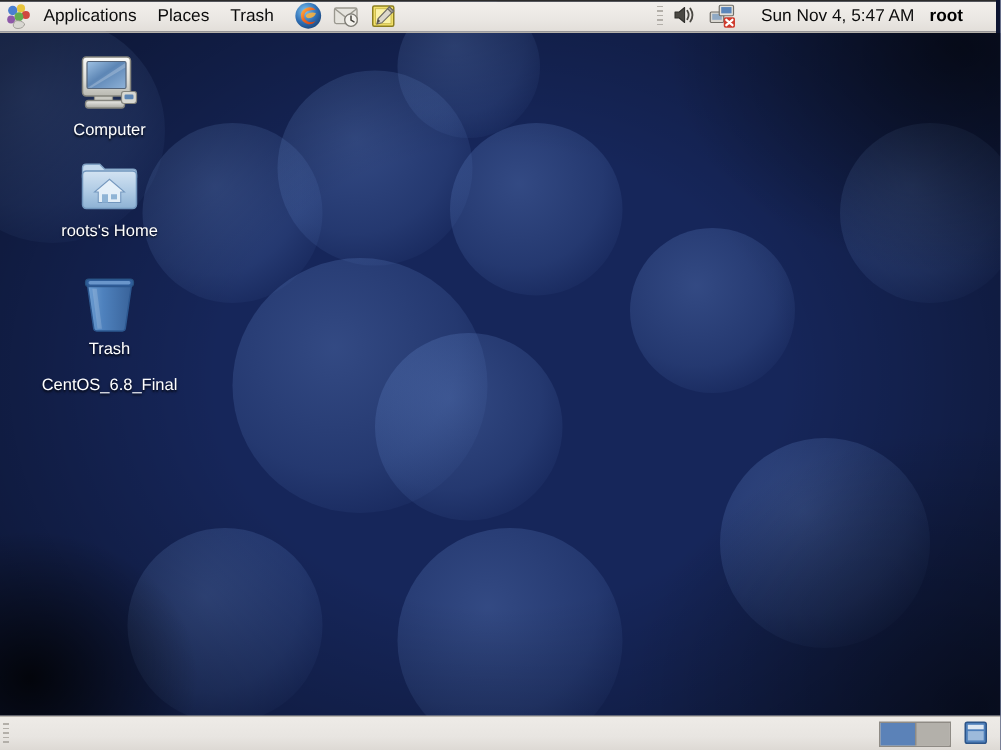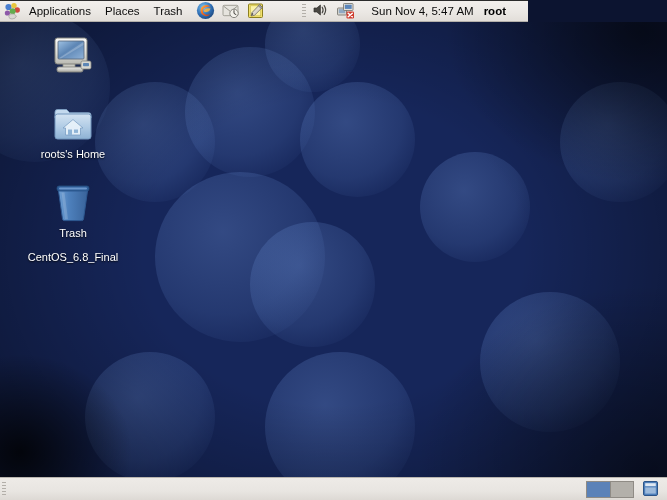--- a/index.html
+++ b/index.html
@@ -39,21 +39,21 @@
   .bokeh {
     position: absolute;
     border-radius: 50%;
     background: radial-gradient(circle at 40% 35%, rgba(118,156,226,0.30) 0%, rgba(108,148,220,0.17) 55%, rgba(90,130,200,0.04) 80%, rgba(0,0,0,0) 100%);
     pointer-events: none;
   }
 
   
   #top-panel {
     position: absolute; left: 0; top: 0;
-    width: 528px; height: 22px;
+    width: 664px; height: 22px;
     background: linear-gradient(to bottom, #f2efec 0%, #ebe8e4 55%, #e2ded9 100%);
     border-top: 1px solid #2b2b2b;
     border-bottom: 1px solid #b4b0aa;
     box-sizing: border-box;
     display: flex;
     align-items: center;
     font-size: 11.5px;
     color: #0c0c0c;
     z-index: 20;
   }
@@ -197,20 +197,21 @@
         </defs>
         <rect x="13" y="30" width="12" height="7" fill="#c9c9c2" stroke="#8d8d86" stroke-width="0.8"></rect>
         <rect x="5" y="6" width="32" height="26" rx="2.5" fill="url(#case)" stroke="#85857e" stroke-width="1"></rect>
         <rect x="8" y="9" width="26" height="18" rx="1" fill="url(#scr)" stroke="#55657a" stroke-width="0.8"></rect>
         <path d="M8.5 26.5 L 33.5 10 L 33.5 13 L 11 26.5 Z" fill="#ffffff" opacity="0.22"></path>
         <rect x="7" y="35" width="26" height="5" rx="2" fill="url(#base)" stroke="#85857e" stroke-width="0.9"></rect>
         <rect x="31" y="29" width="10" height="8" rx="1.6" fill="#d8d8d2" stroke="#85857e" stroke-width="0.8"></rect>
         <rect x="33" y="31" width="6" height="3.2" rx="0.8" fill="#5d86b5"></rect>
       </svg>
     </div>
+    <div class="caption">Computer</div>
   </div>
 
   <div class="desk-icon" style="left:17px; top:97px;">
     <div class="glyph">
       <svg width="44" height="42" viewBox="0 0 44 42">
         <defs>
           <linearGradient id="fold" x1="0" y1="0" x2="0" y2="1">
             <stop offset="0%" stop-color="#d3e3f2"></stop>
             <stop offset="55%" stop-color="#aecae4"></stop>
             <stop offset="100%" stop-color="#8eb2d4"></stop>

